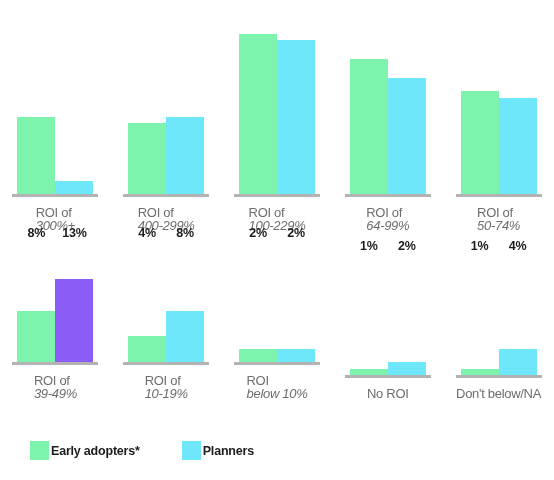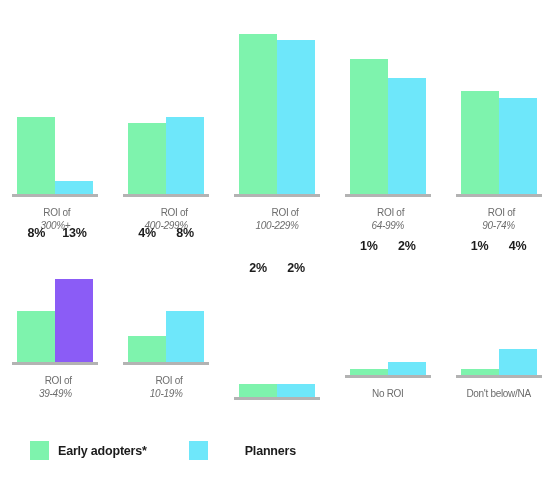--- a/index.html
+++ b/index.html
@@ -91,52 +91,52 @@
 
   .baseline {
     width: 86px;
     height: 3px;
     background: #b3b3b3;
     margin: 0 auto;
   }
 
   .group-label {
     margin-top: 9px;
-    text-align: right;
-    font-size: 10px;
+    text-align: left;
+    font-size: 13px;
     line-height: 13px;
     color: #6d6d6d;
     letter-spacing: -0.3px;
     white-space: nowrap;
   }
   .group-label .line2 { display: block; font-style: italic; }
 
   #legend {
     position: absolute;
     left: 30px;
     top: 441px;
     display: flex;
     flex-direction: row;
     align-items: center;
   }
   .legend-item {
     display: flex;
     flex-direction: row;
     align-items: center;
   }
-  .legend-item + .legend-item { margin-left: 42px; gap: 28px; }
+  .legend-item + .legend-item { margin-left: 42px; }
   .legend-swatch {
     width: 19px;
     height: 19px;
     display: block;
   }
   .legend-swatch.series-a { background: #7ef3ad; }
   .legend-swatch.series-b { background: #6ee7fa; }
   .legend-label {
-    margin-left: 9px;
+    margin-left: 2px;
     font-size: 12.5px;
     font-weight: bold;
     color: #1c1c1c;
     letter-spacing: -0.2px;
     white-space: nowrap;
   }
 </style>
 </head>
 <body>
 
@@ -194,21 +194,21 @@
       <div class="bar-group">
         <div class="plot-area">
           <div class="bar-slot">
             <div class="bar series-a" style="height: 102.72px; background: rgb(126, 243, 173);"></div>
           </div>
           <div class="bar-slot">
             <div class="bar series-b" style="height: 96.3px; background: rgb(110, 231, 250);"></div>
           </div>
         </div>
         <div class="baseline"></div>
-        <div class="group-label"><span>ROI of</span><span class="line2">90-74%</span></div>
+        <div class="group-label"><span>ROI of</span><span class="line2">50-74%</span></div>
       </div>
     </div>
   <div class="chart-row" id="row-2">
       <div class="bar-group">
         <div class="plot-area">
           <div class="bar-slot">
             <div class="bar series-a" style="height: 51.36px; background: rgb(126, 243, 173);">
               <span class="bar-value">8%</span>
             </div>
           </div>
@@ -244,20 +244,21 @@
               <span class="bar-value">2%</span>
             </div>
           </div>
           <div class="bar-slot">
             <div class="bar series-b" style="height: 12.84px; background: rgb(110, 231, 250);">
               <span class="bar-value">2%</span>
             </div>
           </div>
         </div>
         <div class="baseline"></div>
+        <div class="group-label"><span>ROI</span><span class="line2">below 10%</span></div>
       </div>
       <div class="bar-group">
         <div class="plot-area">
           <div class="bar-slot">
             <div class="bar series-a" style="height: 6.42px; background: rgb(126, 243, 173);">
               <span class="bar-value">1%</span>
             </div>
           </div>
           <div class="bar-slot">
             <div class="bar series-b" style="height: 12.84px; background: rgb(110, 231, 250);">

